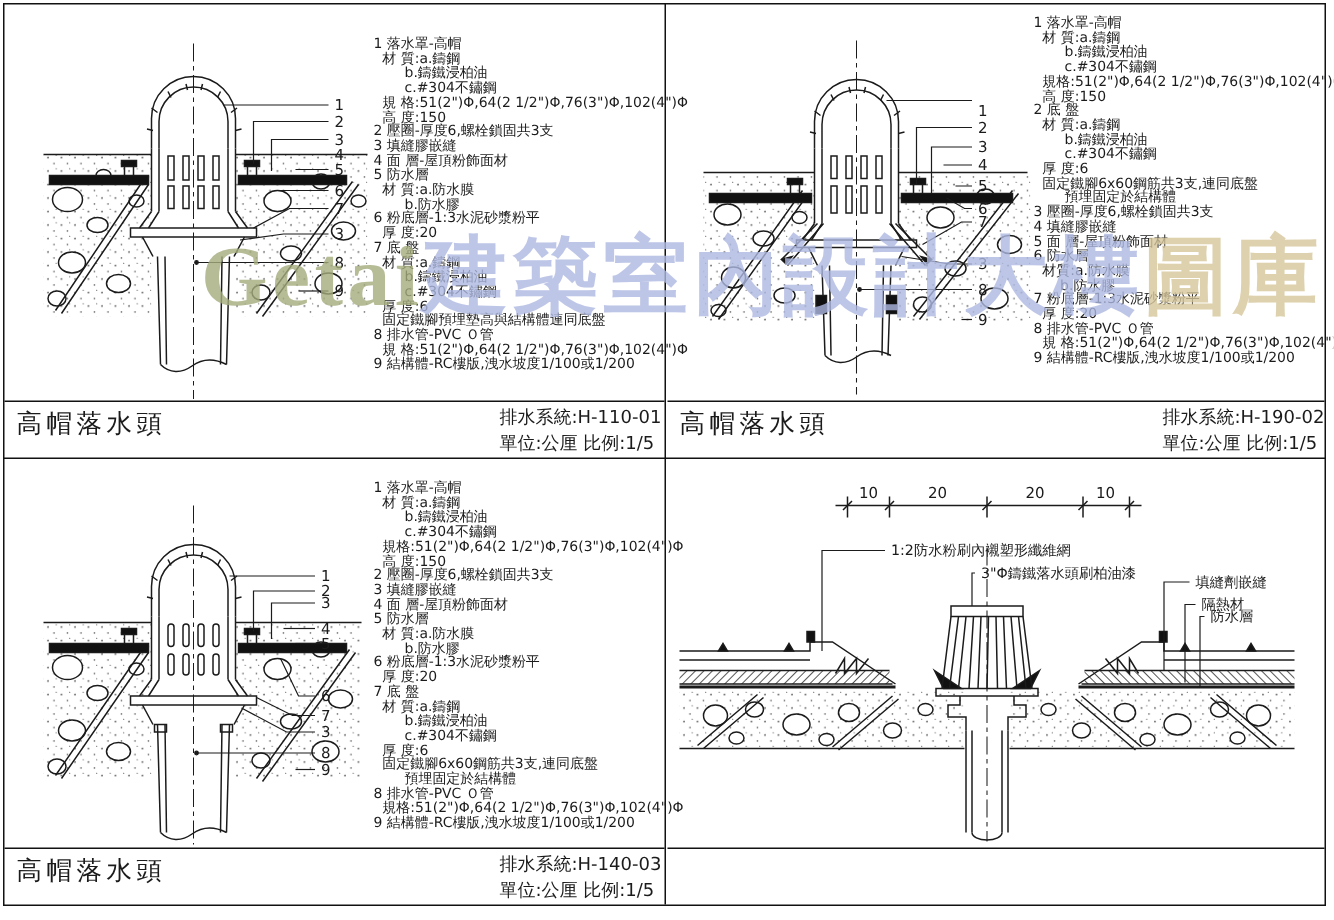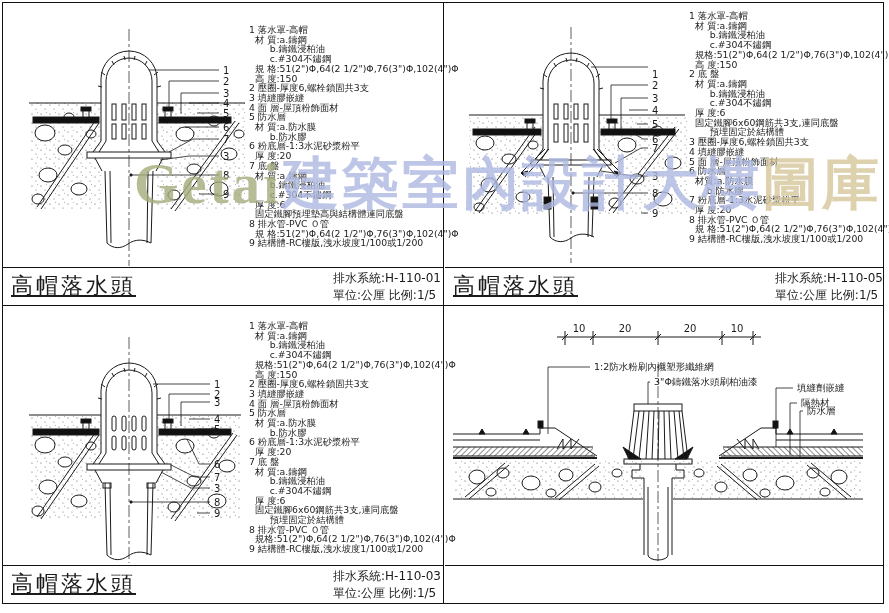--- a/index.html
+++ b/index.html
@@ -8,22 +8,22 @@
   .frame{position:absolute;left:2px;top:2px;width:880px;height:600px;border:1px solid #111;}
   .vdiv{position:absolute;left:443px;top:2px;width:1px;height:601px;background:#111;}
   .hdiv{position:absolute;left:2px;top:305px;width:882px;height:1px;background:#111;}
   .panel{position:absolute;}
   #p1{left:3px;top:3px;width:440px;height:302px;}
   #p2{left:445px;top:3px;width:438px;height:302px;}
   #p3{left:3px;top:307px;width:440px;height:296px;}
   #p4{left:445px;top:307px;width:438px;height:296px;}
   .drawing{position:absolute;left:0;top:0;}
   .titlebar{position:absolute;left:0;right:0;bottom:0;height:37px;border-top:1px solid #111;}
-  .title{position:absolute;left:8px;top:3px;font-size:22px;letter-spacing:3px;
-         font-family:"Liberation Serif","DejaVu Serif",serif;white-space:nowrap;text-decoration:underline;}
+  .title{position:absolute;left:8px;top:3px;font-size:17px;letter-spacing:3px;
+         font-family:"Liberation Serif","DejaVu Serif",serif;white-space:nowrap;}
   .tinfo{position:absolute;left:330px;top:2px;font-size:12px;line-height:16.5px;white-space:nowrap;}
   .notes{position:absolute;font-size:9.3px;line-height:9.7px;white-space:pre;letter-spacing:0;}
   .notes div{white-space:pre;}
   .n1{left:246px;top:22px;}
   .n2{left:244px;top:8px;}
   .n3{left:246px;top:14px;}
   svg text{font-family:"DejaVu Sans",sans-serif;fill:#1b1b1b;}
   .co{font-size:10px;}
   .lbl{font-size:9.5px;}
   .dim{font-size:10px;text-anchor:middle;}
@@ -225,21 +225,21 @@
         <text class="co" x="207" y="148.5">7</text>
         <text class="co" x="207" y="176.5">3</text>
         <text class="co" x="207" y="193.5">8</text>
         <text class="co" x="207" y="213.5">9</text>
       </g>
     </svg>
     <div class="notes n2"><div>1 落水罩-高帽</div><div>  材 質:a.鑄鋼</div><div>       b.鑄鐵浸柏油</div><div>       c.#304不鏽鋼</div><div>  規格:51(2")Φ,64(2 1/2")Φ,76(3")Φ,102(4")Φ.</div><div>  高 度:150</div><div>2 底 盤</div><div>  材 質:a.鑄鋼</div><div>       b.鑄鐵浸柏油</div><div>       c.#304不鏽鋼</div><div>  厚 度:6</div><div>  固定鐵腳6x60鋼筋共3支,連同底盤</div><div>       預埋固定於結構體</div><div>3 壓圈-厚度6,螺栓鎖固共3支</div><div>4 填縫膠嵌縫</div><div>5 面 層-屋頂粉飾面材</div><div>6 防水層</div><div>  材質:a.防水膜</div><div>      b.防水膠</div><div>7 粉底層-1:3水泥砂漿粉平</div><div>  厚 度:20</div><div>8 排水管-PVC Ｏ管</div><div>  規 格:51(2")Φ,64(2 1/2")Φ,76(3")Φ,102(4")Φ</div><div>9 結構體-RC樓版,洩水坡度1/100或1/200</div></div>
     <div class="titlebar">
       <div class="title">高帽落水頭</div>
       <div class="tinfo">
-        <div>排水系統:H-110-05</div>
+        <div>排水系統:H-190-02</div>
         <div>單位:公厘 比例:1/5</div>
       </div>
     </div>
   </section>
 
   <section class="panel" id="p3">
     <svg class="drawing" width="440" height="259" viewBox="0 0 440 259">
       <defs>
         <pattern id="st3" width="9" height="9" patternUnits="userSpaceOnUse">
           <circle cx="2" cy="3" r="0.6" fill="#555"></circle>
@@ -320,21 +320,21 @@
         <text class="co" x="211" y="173.5">7</text>
         <text class="co" x="211" y="184.5">3</text>
         <text class="co" x="211" y="198.5">8</text>
         <text class="co" x="211" y="209.5">9</text>
       </g>
     </svg>
     <div class="notes n3"><div>1 落水罩-高帽</div><div>  材 質:a.鑄鋼</div><div>       b.鑄鐵浸柏油</div><div>       c.#304不鏽鋼</div><div>  規格:51(2")Φ,64(2 1/2")Φ,76(3")Φ,102(4")Φ</div><div>  高 度:150</div><div>2 壓圈-厚度6,螺栓鎖固共3支</div><div>3 填縫膠嵌縫</div><div>4 面 層-屋頂粉飾面材</div><div>5 防水層</div><div>  材 質:a.防水膜</div><div>       b.防水膠</div><div>6 粉底層-1:3水泥砂漿粉平</div><div>  厚 度:20</div><div>7 底 盤</div><div>  材 質:a.鑄鋼</div><div>       b.鑄鐵浸柏油</div><div>       c.#304不鏽鋼</div><div>  厚 度:6</div><div>  固定鐵腳6x60鋼筋共3支,連同底盤</div><div>       預埋固定於結構體</div><div>8 排水管-PVC Ｏ管</div><div>  規格:51(2")Φ,64(2 1/2")Φ,76(3")Φ,102(4")Φ</div><div>9 結構體-RC樓版,洩水坡度1/100或1/200</div></div>
     <div class="titlebar">
       <div class="title">高帽落水頭</div>
       <div class="tinfo">
-        <div>排水系統:H-110-03</div>
+        <div>排水系統:H-140-03</div>
         <div>單位:公厘 比例:1/5</div>
       </div>
     </div>
   </section>
 
   <section class="panel" id="p4">
     <svg class="drawing" width="438" height="258" viewBox="0 0 438 258">
       <defs>
         <pattern id="st4" width="9" height="9" patternUnits="userSpaceOnUse">
           <circle cx="2" cy="3" r="0.6" fill="#555"></circle>

